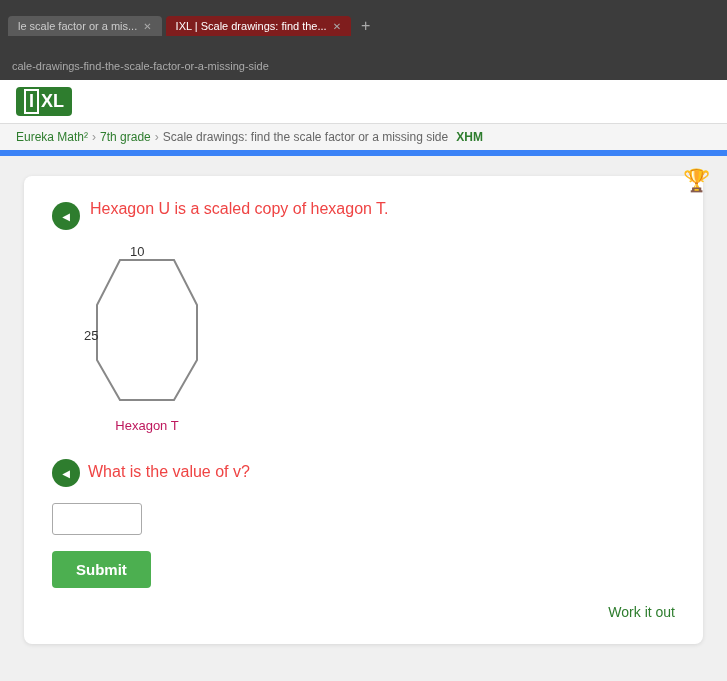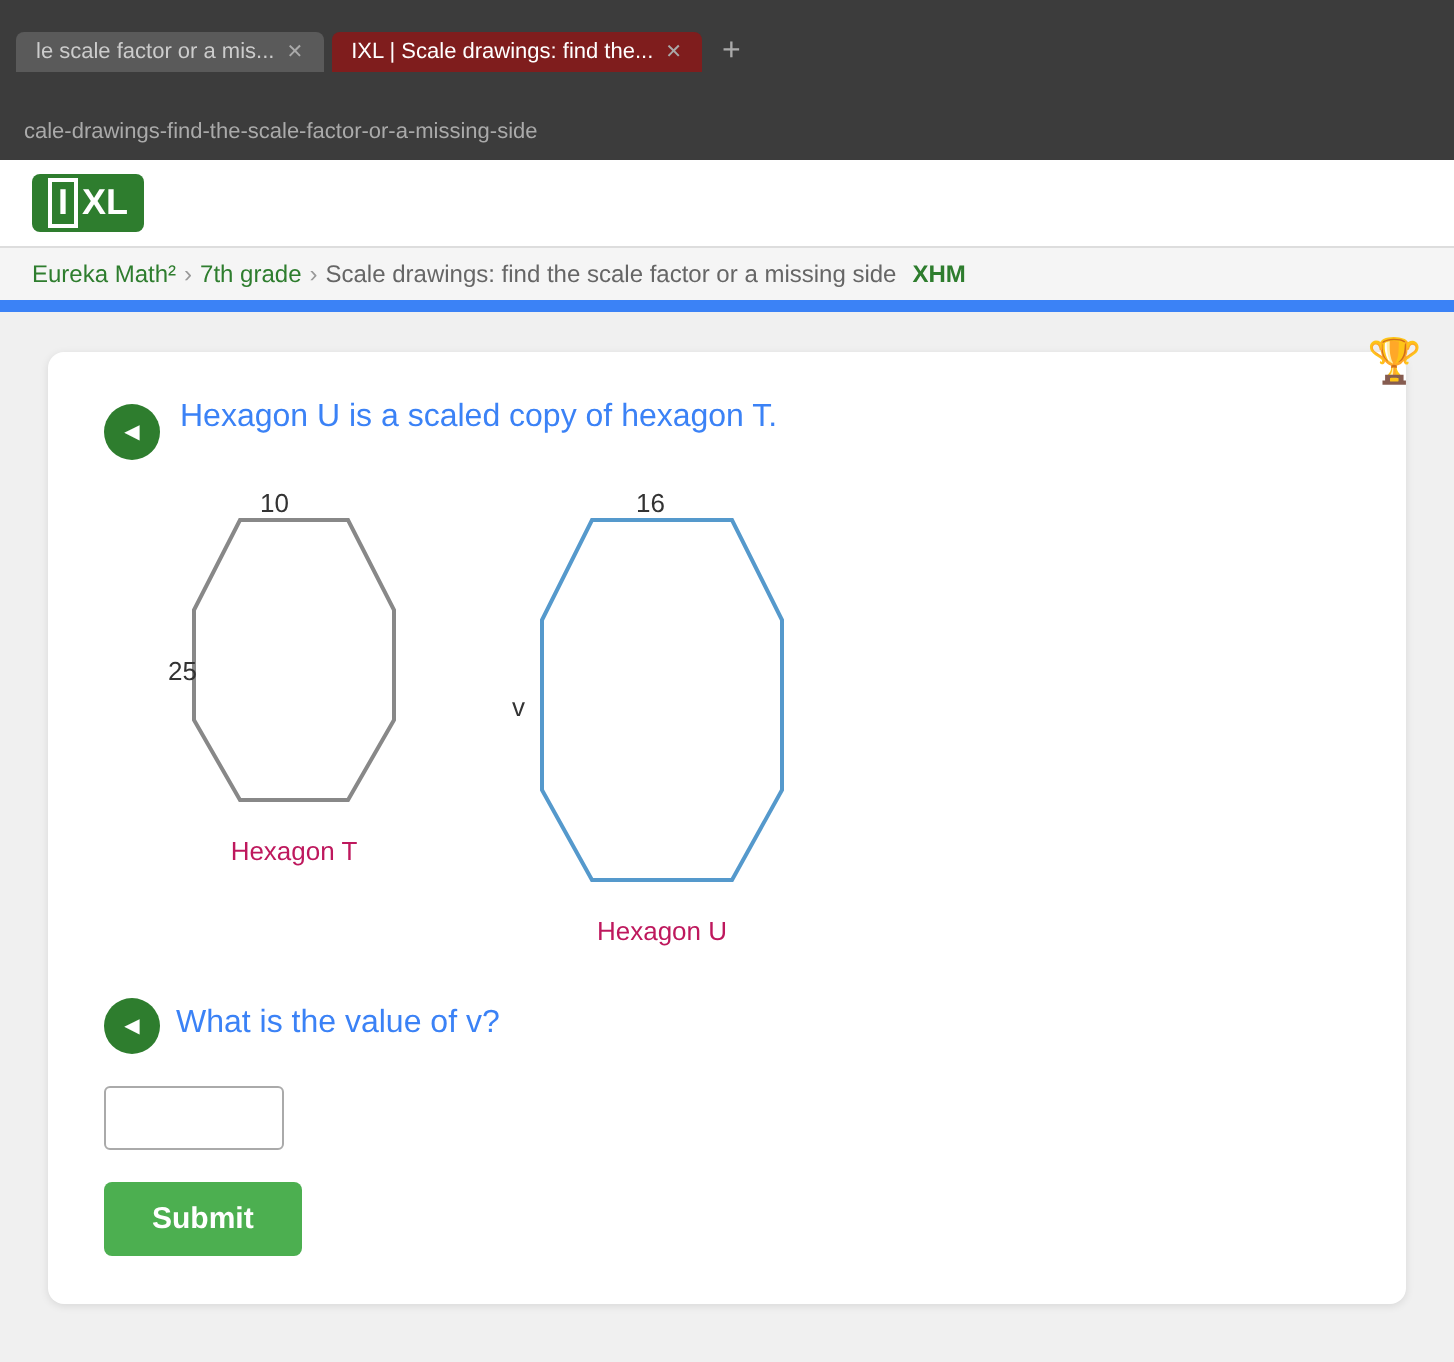--- a/index.html
+++ b/index.html
@@ -165,27 +165,27 @@
       margin-top: 2px;
     }
     .sound-icon::after {
       content: '◀';
       color: #fff;
       font-size: 10px;
     }
 
     .question-text {
       font-size: 16px;
-      color: #3b82f6;
+      color: #ef4444;
     }
 
     
     .diagram-area {
       display: flex;
-      gap: 64px;
+      gap: 84px;
       align-items: flex-start;
       margin: 10px 0 24px 40px;
     }
 
     .hexagon-container {
       display: flex;
       flex-direction: column;
       align-items: center;
       position: relative;
     }
@@ -316,43 +316,29 @@
             <tspan>10</tspan>
           </text>
 
           <text x="-8" y="90" class="dimension-label" font-size="13" fill="#333">
             <tspan>25</tspan>
           </text>
         </svg>
         <span class="hex-label">Hexagon T</span>
       </div>
 
-      <div class="hexagon-container">
-        <svg class="hex-svg" width="130" height="200" viewBox="0 0 130 200">
-
-          <polygon points="30,10 100,10 125,60 125,145 100,190 30,190 5,145 5,60" fill="none" stroke="#5599cc" stroke-width="2"></polygon>
-
-          <text x="52" y="6" class="dimension-label" font-size="13" fill="#333">
-            <tspan>16</tspan>
-          </text>
-
-          <text x="-10" y="108" class="dimension-label" font-size="13" fill="#333">
-            <tspan>v</tspan>
-          </text>
-        </svg>
-        <span class="hex-label">Hexagon U</span>
-      </div>
 
     </div>
 
     
     <div class="question2-header">
       <div class="sound-icon"></div>
       <span class="question-text">What is the value of v?</span>
     </div>
 
     <input class="answer-input" type="text" placeholder="" style="">
 
     <button class="submit-btn">Submit</button>
 
+    <div class="work-it-out">Work it out</div>
 
   </div>
 </div>
 
 </body></html>

